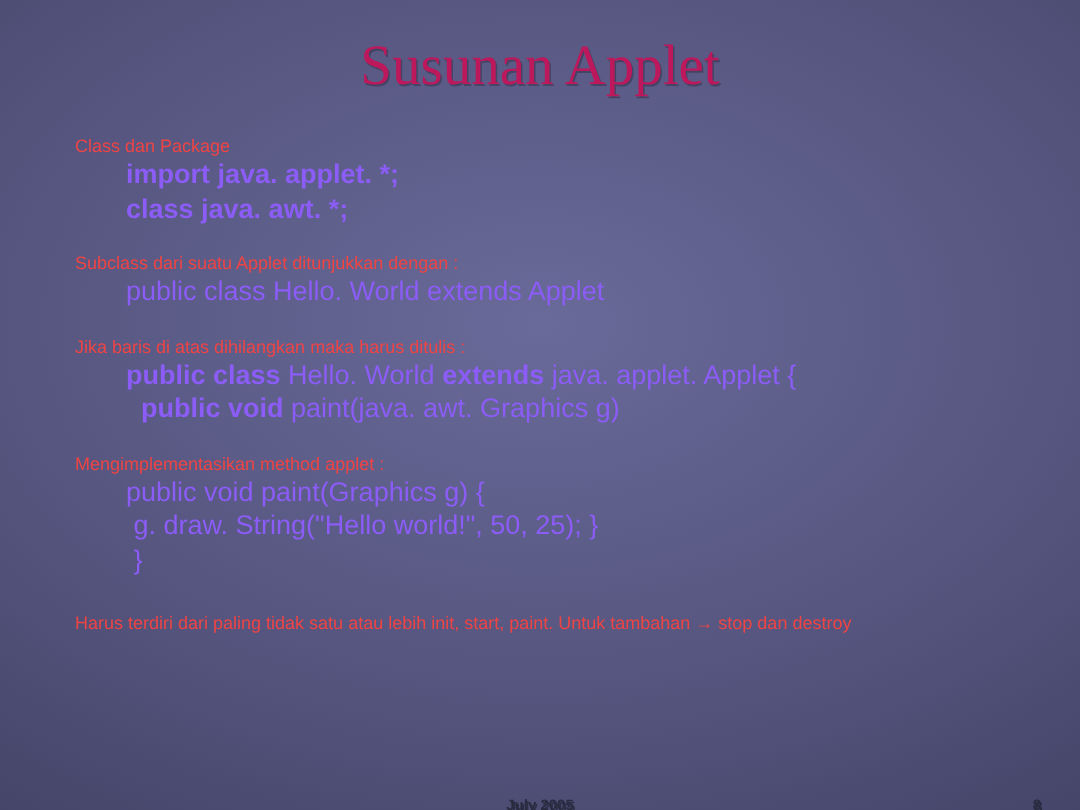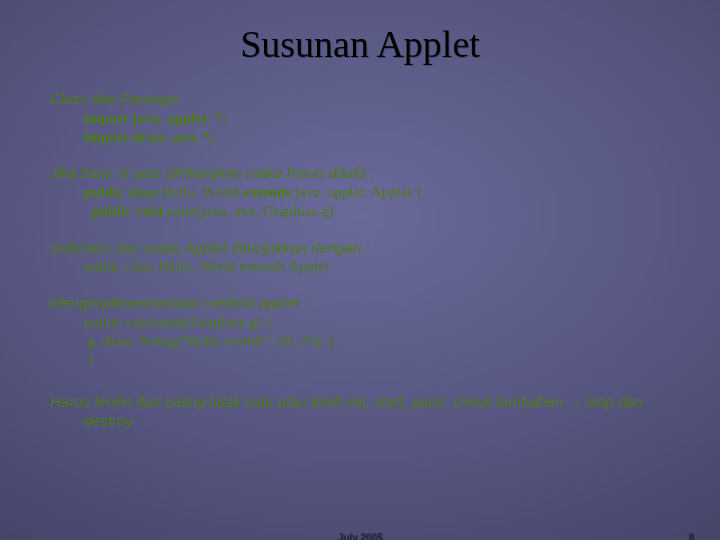--- a/index.html
+++ b/index.html
@@ -20,35 +20,34 @@
     box-sizing: border-box;
     width: 720px;
     height: 540px;
   }
   .title {
     font-family: "Times New Roman", Times, serif;
     font-size: 38px;
     text-align: center;
     margin: 10px 0 24px 0;
     font-weight: normal;
-    color: #000000;
+    color: #be185d;
     text-shadow: 1px 1px 0 rgba(0,0,0,0.25);
   }
   .sec {
-    font-size: 15px;
+    font-size: 12px;
     font-weight: normal;
-    color: #4d7c0f;
+    color: #ef4444;
     margin: 0;
     line-height: 1.25;
-    font-style: italic;
   }
   .code {
-    font-family: Liberation Serif, serif;
-    font-size: 15px;
-    color: #4d7c0f;
+    font-family: Liberation Sans, sans-serif;
+    font-size: 18px;
+    color: #8b5cf6;
     margin: 0 0 0 34px;
     line-height: 1.25;
     white-space: pre;
   }
   .code .kw { font-weight: bold; }
   .block { margin-bottom: 18px; }
   .footer {
     position: absolute;
     bottom: 8px;
     left: 0;
@@ -75,37 +74,37 @@
 </head>
 <body>
 
 <div class="slide">
 
   <h1 class="title">Susunan Applet</h1>
 
   <div class="block">
     <div class="sec">Class dan Package</div>
     <div class="code"><span class="kw">import java. applet. *;</span></div>
-    <div class="code"><span class="kw">import draw. awt. *;</span></div>
+    <div class="code"><span class="kw">class java. awt. *;</span></div>
+  </div>
+
+  <div class="block">
+    <div class="sec">Subclass dari suatu Applet ditunjukkan dengan :</div>
+    <div class="code">public class Hello. World extends Applet</div>
   </div>
 
   <div class="block">
     <div class="sec">Jika baris di atas dihilangkan maka harus ditulis :</div>
     <div class="code"><span class="kw">public class </span><span>Hello. World </span><span class="kw">extends </span><span>java. applet. Applet {</span></div>
     <div class="code"><span class="kw">  public void </span><span>paint(java. awt. Graphics g)</span></div>
   </div>
 
-  <div class="block">
-    <div class="sec">Subclass dari suatu Applet ditunjukkan dengan :</div>
-    <div class="code">public class Hello. World extends Applet</div>
-  </div>
-
   <div class="block" style="margin-bottom:24px">
     <div class="sec">Mengimplementasikan method applet :</div>
-    <div class="code">public void tidak(Graphics g) {</div>
+    <div class="code">public void paint(Graphics g) {</div>
     <div class="code"> g. draw. String("Hello world!", 50, 25); }</div>
     <div class="code"> }</div>
   </div>
 
   <div class="sec" style="padding-left:0; text-indent:-34px; margin-left:34px;margin-top:16px;">Harus terdiri dari paling tidak satu atau lebih init, start, paint. Untuk tambahan → stop dan destroy</div>
 
 </div>
 
 <div class="footer">
   <span class="footer-date">July 2005</span>

